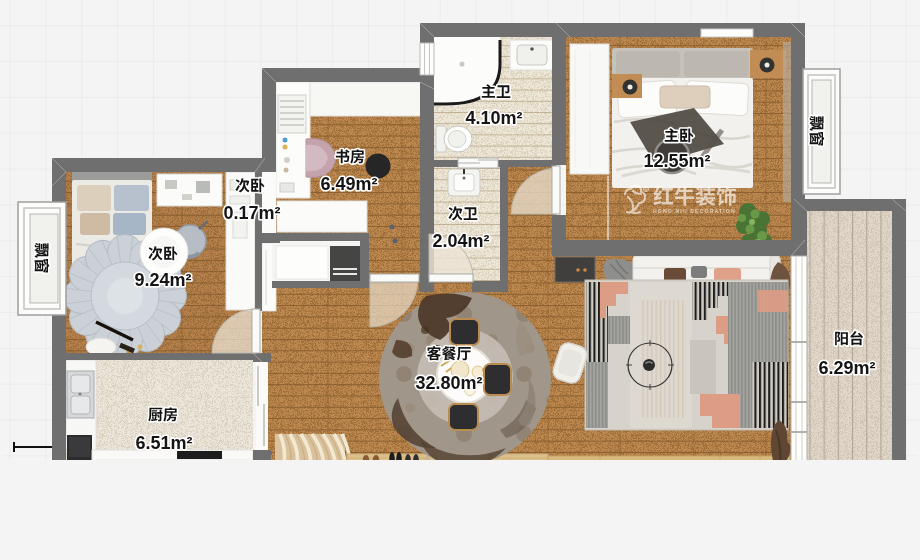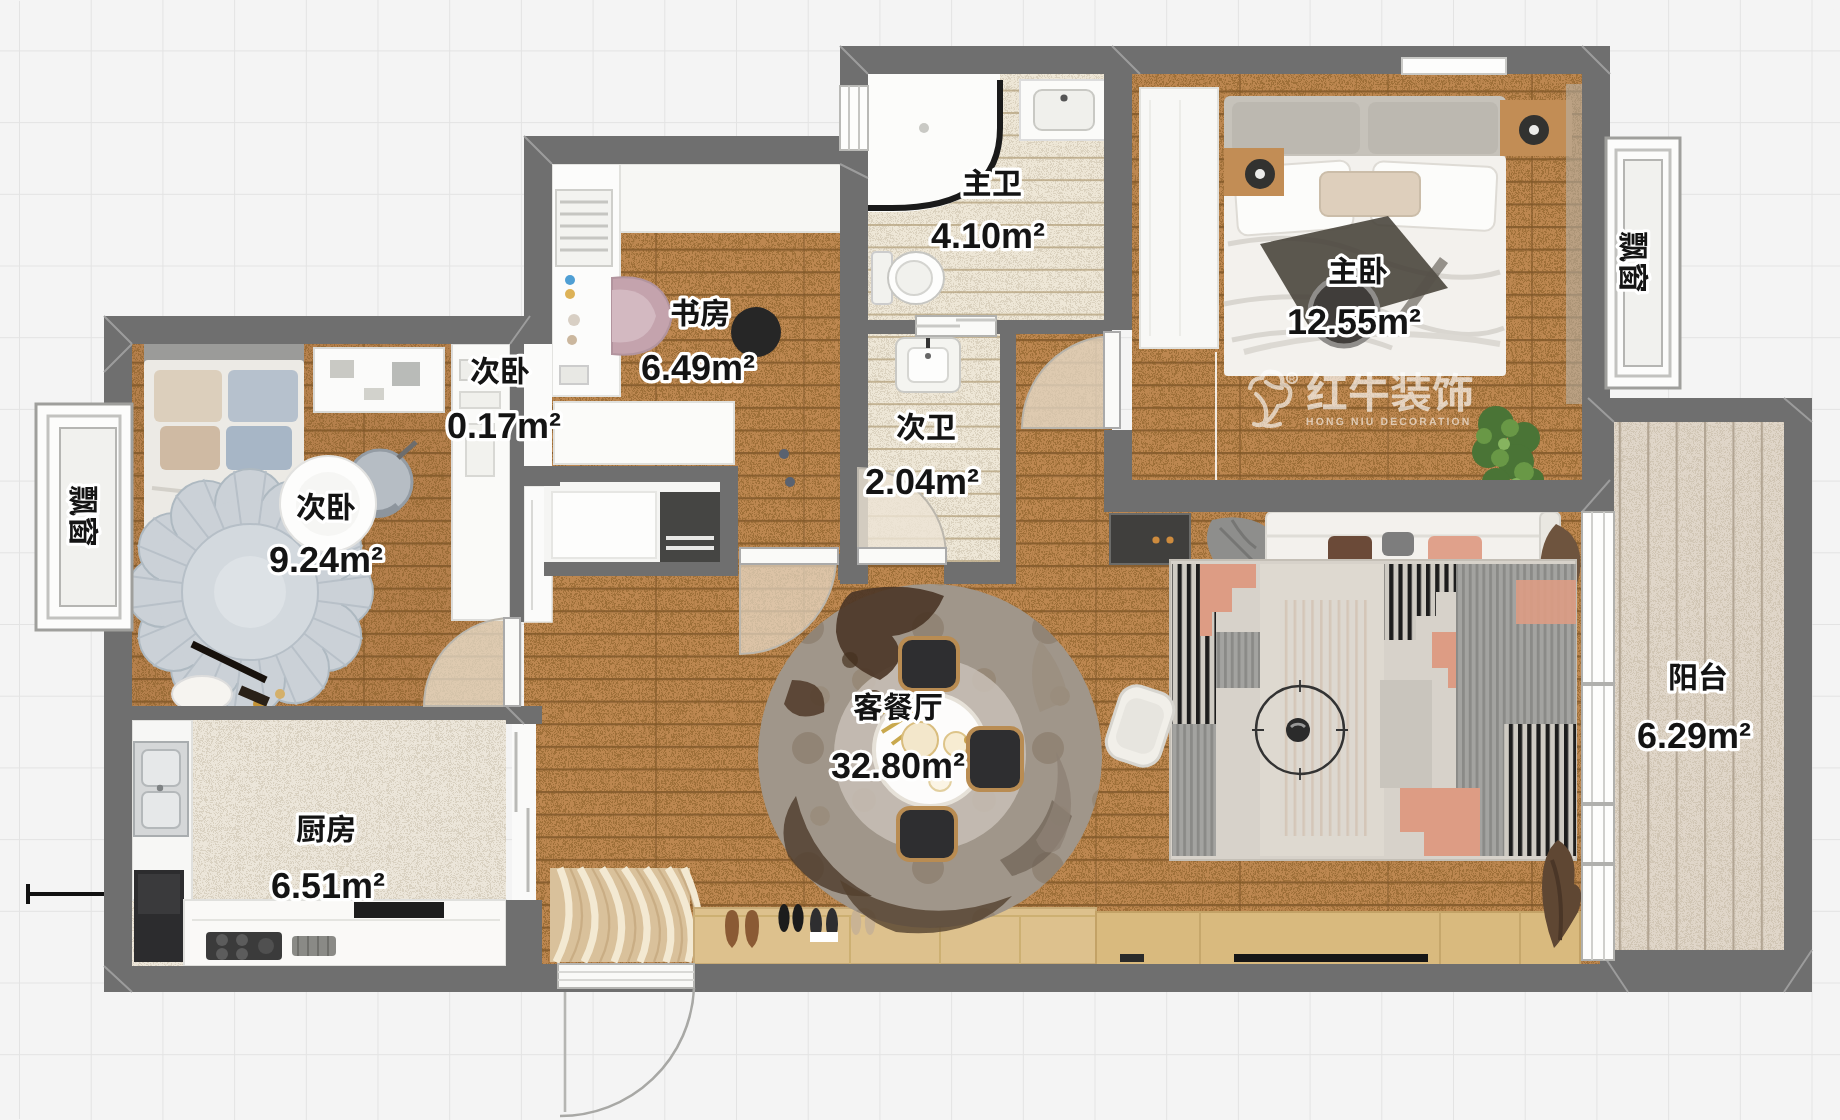--- a/index.html
+++ b/index.html
@@ -1,15 +1,15 @@
 <!DOCTYPE html>
 <html><head><meta charset="utf-8">
 <style>
 html,body{margin:0;padding:0;background:#f4f4f4;font-family:"Liberation Sans",sans-serif;}
-#plan{position:relative;width:920px;height:560px;overflow:hidden;border-radius:13px;}
+#plan{position:relative;width:920px;height:460px;overflow:hidden;border-radius:13px;}
 </style></head>
 <body>
 
 <div id="plan">
 <svg width="920" height="560" viewBox="0 0 920 560" xmlns="http://www.w3.org/2000/svg">
 <defs>
 <pattern id="grid" width="35.85" height="35.85" patternUnits="userSpaceOnUse" x="9.5" y="25.2">
 <path d="M0,0 H35.85 M0,0 V35.85" stroke="#e3e3e3" stroke-width="1" fill="none"></path>
 </pattern>
 <pattern id="planks" width="146" height="11.3" patternUnits="userSpaceOnUse">

